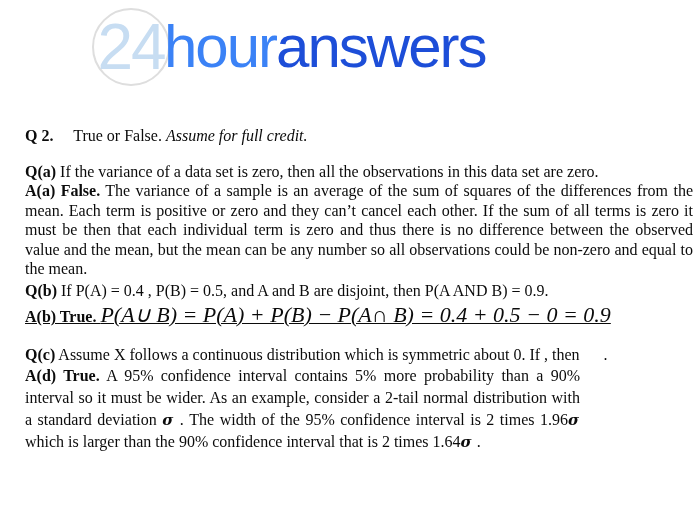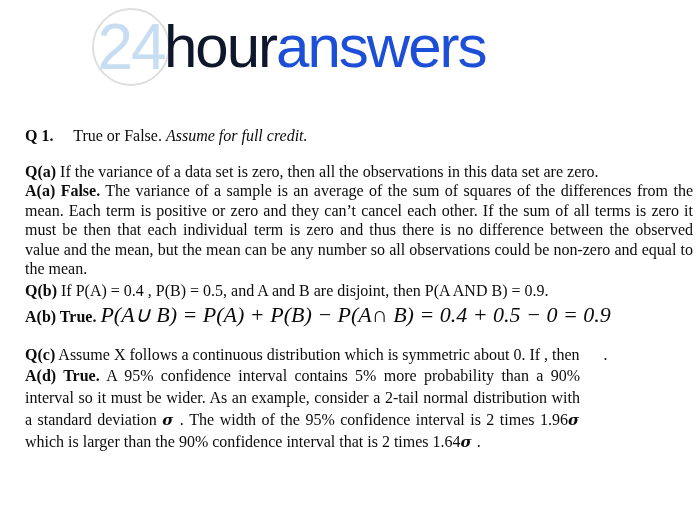--- a/index.html
+++ b/index.html
@@ -14,21 +14,21 @@
     user-select: none; white-space: nowrap;
   }
   .logo-circle {
     width: 78px; height: 78px; border-radius: 50%;
     border: 2px solid #dedede;
     display: flex; align-items: center; justify-content: center;
     font-size: 64px; letter-spacing: -2px; color: #c7ddf2;
     flex: 0 0 auto;
   }
   .logo-word { font-size: 60px; letter-spacing: -2px; line-height: 78px; }
-  .logo-hour { color: #0f172a; margin-left: -6px; }
+  .logo-hour { color: #3b82f6; margin-left: -6px; }
   .logo-answers { color: #1d4ed8; }
 
   
   .doc {
     position: absolute; left: 25px; top: 126px; width: 668px;
     font-size: 16px; line-height: 19.5px;
   }
   .para { text-align: left; }
   .para.justify { text-align: justify; }
   .run-bold   { font-weight: bold; }
@@ -49,20 +49,20 @@
 
 <div class="logo">
   <div class="logo-circle">
     <span>24</span>
   </div>
   <span class="logo-word logo-hour">hour</span>
   <span class="logo-word logo-answers">answers</span>
 </div>
 
 <div class="doc">
-    <div class="para" style="margin-bottom: 16px;"><span class="run-bold">Q 1.</span><span class="run-normal">  </span><span class="run-normal">True or False. </span><span class="run-italic">Assume for full credit.</span></div>
+    <div class="para" style="margin-bottom: 16px;"><span class="run-bold">Q 2.</span><span class="run-normal">  </span><span class="run-normal">True or False. </span><span class="run-italic">Assume for full credit.</span></div>
     <div class="para"><span class="run-bold">Q(a)</span><span class="run-normal"> If the variance of a data set is zero, then all the observations in this data set are zero.</span></div>
     <div class="para justify" style="width: 668px;"><span class="run-bold">A(a) False.</span><span class="run-normal"> The variance of a sample is an average of the sum of squares of the differences from the mean. Each term is positive or zero and they can’t cancel each other. If the sum of all terms is zero it must be then that each individual term is zero and thus there is no difference between the observed value and the mean, but the mean can be any number so all observations could be non-zero and equal to the mean.</span></div>
     <div class="para" style="margin-top: 2px;"><span class="run-bold">Q(b)</span><span class="run-normal"> If P(A) = 0.4 , P(B) = 0.5, and A and B are disjoint, then P(A AND B) = 0.9.</span></div>
-    <div class="para" style="line-height: 30px; margin-top: 2px; margin-bottom: 13px;"><span class="run-bold">A(b) True. </span><span class="run-math">P(A∪ B) = P(A) + P(B) − P(A∩ B) = 0.4 + 0.5 − 0 = 0.9</span></div>
+    <div class="para" style="line-height: 30px; margin-top: 2px; margin-bottom: 13px; text-decoration: underline;"><span class="run-bold">A(b) True. </span><span class="run-math">P(A∪ B) = P(A) + P(B) − P(A∩ B) = 0.4 + 0.5 − 0 = 0.9</span></div>
     <div class="para" style="margin-top: 4px;"><span class="run-bold">Q(c)</span><span class="run-normal"> Assume X follows a continuous distribution which is symmetric about 0. If , then  .</span></div>
     <div class="para justify" style="width: 555px; line-height: 22px;"><span class="run-bold">A(d) True.</span><span class="run-normal"> A 95% confidence interval contains 5% more probability than a 90% interval so it must be wider. As an example, consider a 2-tail normal distribution with a standard deviation </span><span class="run-sigma">σ</span><span class="run-normal"> . The width of the 95% confidence interval is 2 times 1.96</span><span class="run-sigma">σ</span><span class="run-normal"> which is larger than the 90% confidence interval that is 2 times 1.64</span><span class="run-sigma">σ</span><span class="run-normal"> .</span></div>
   </div>
 
 </body></html>

